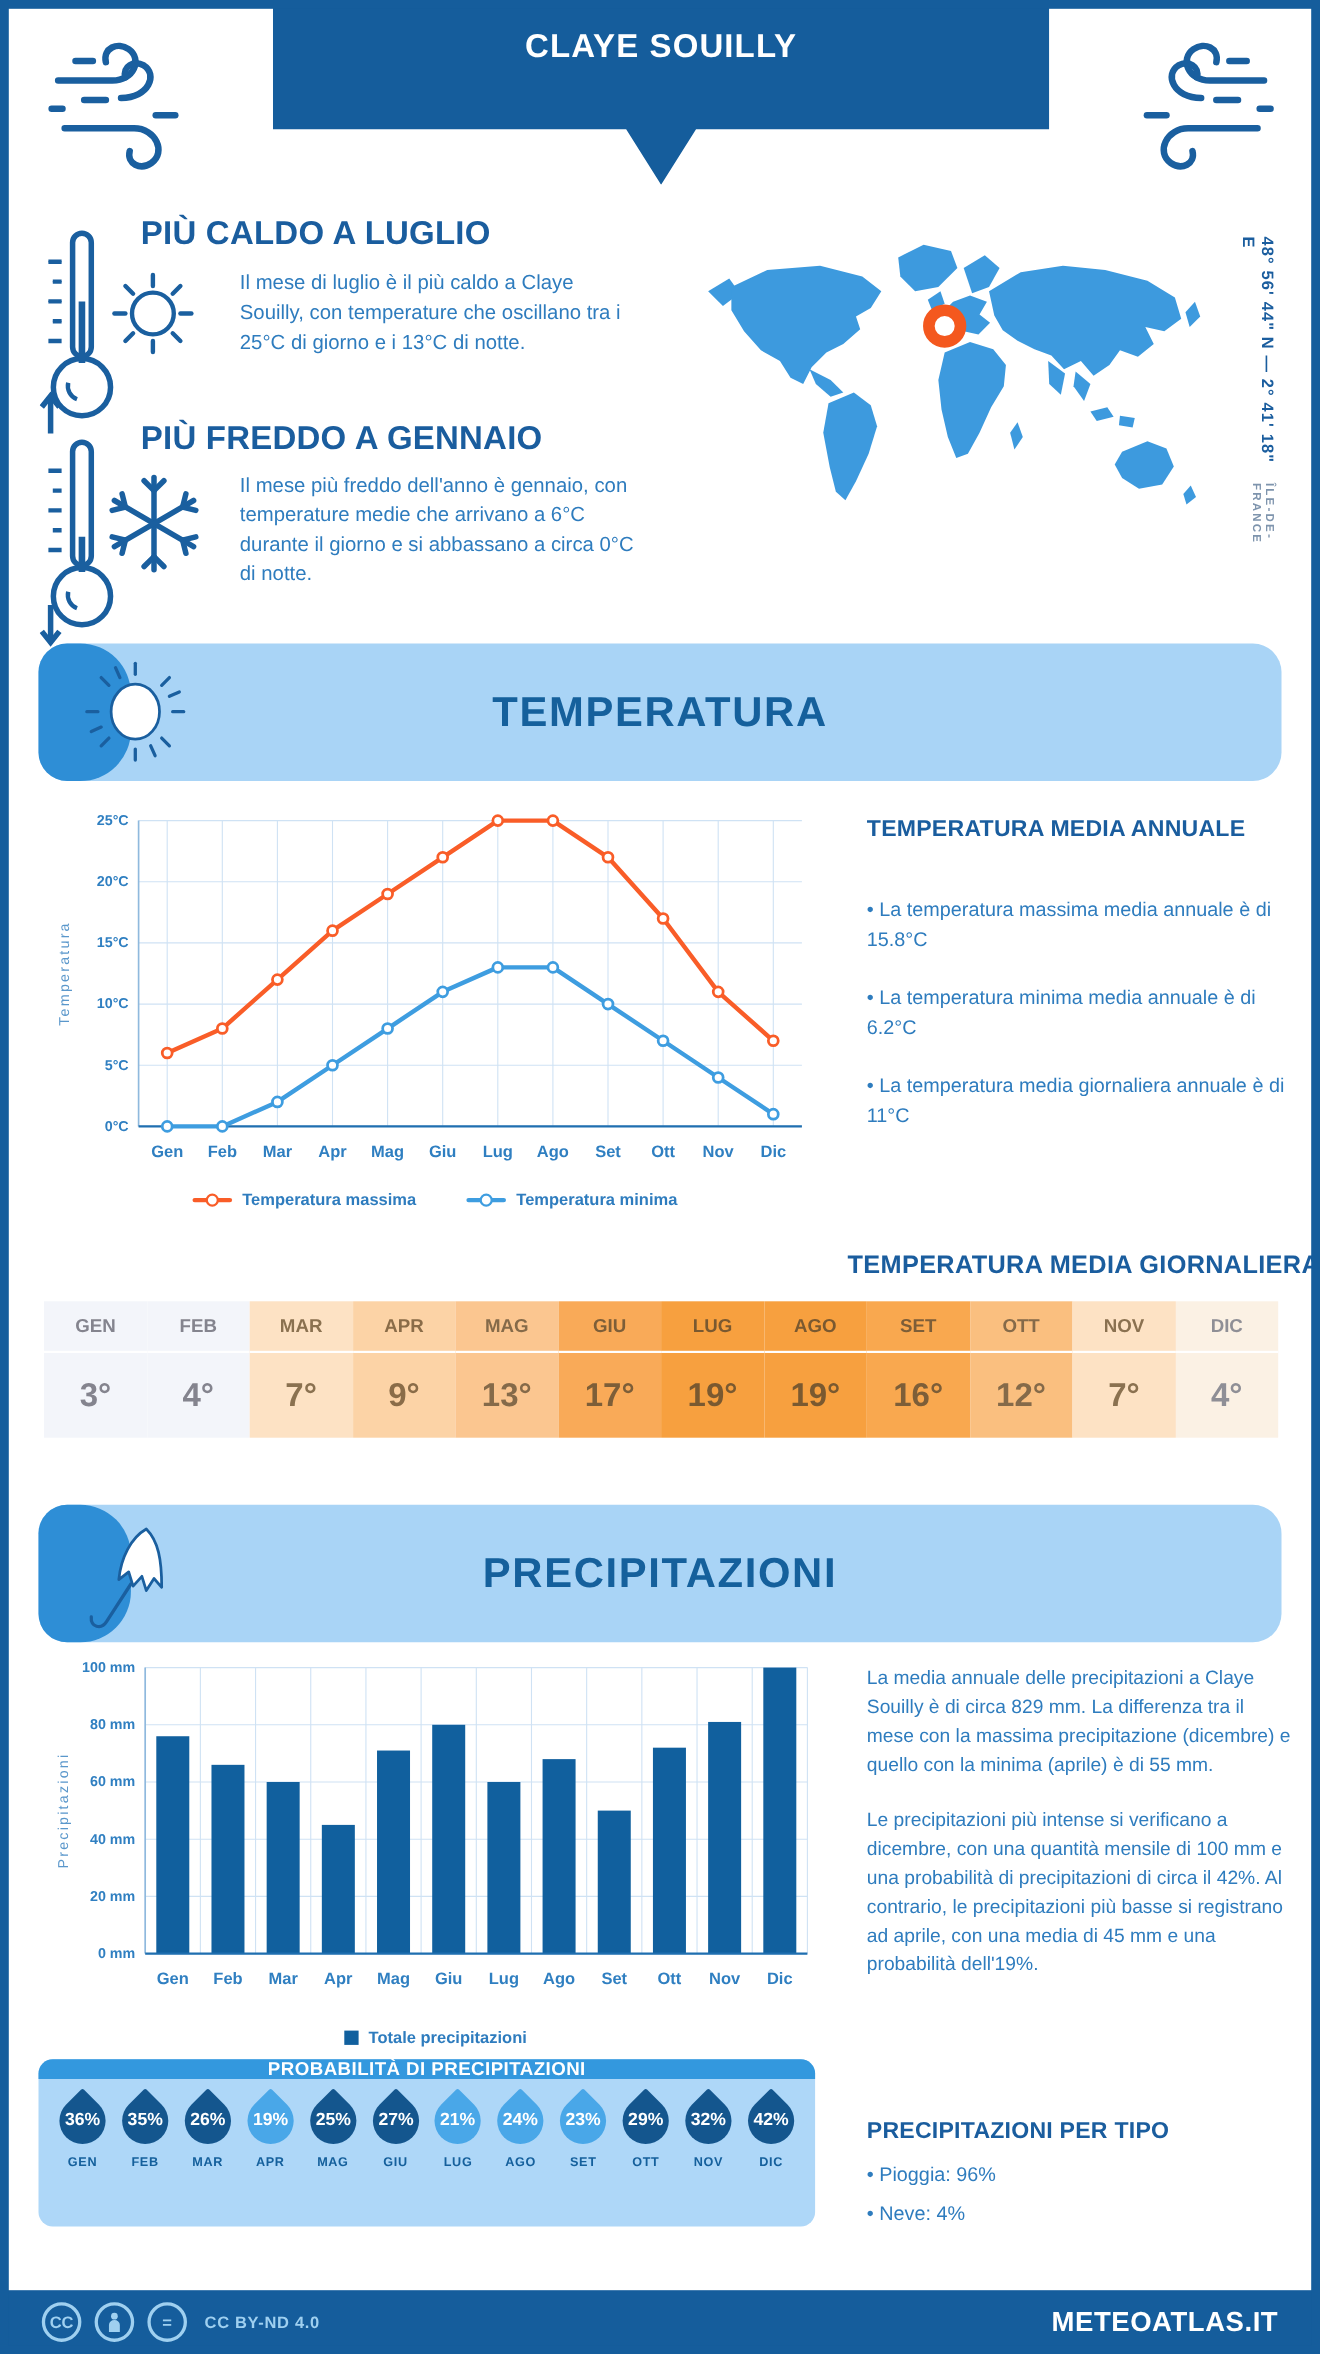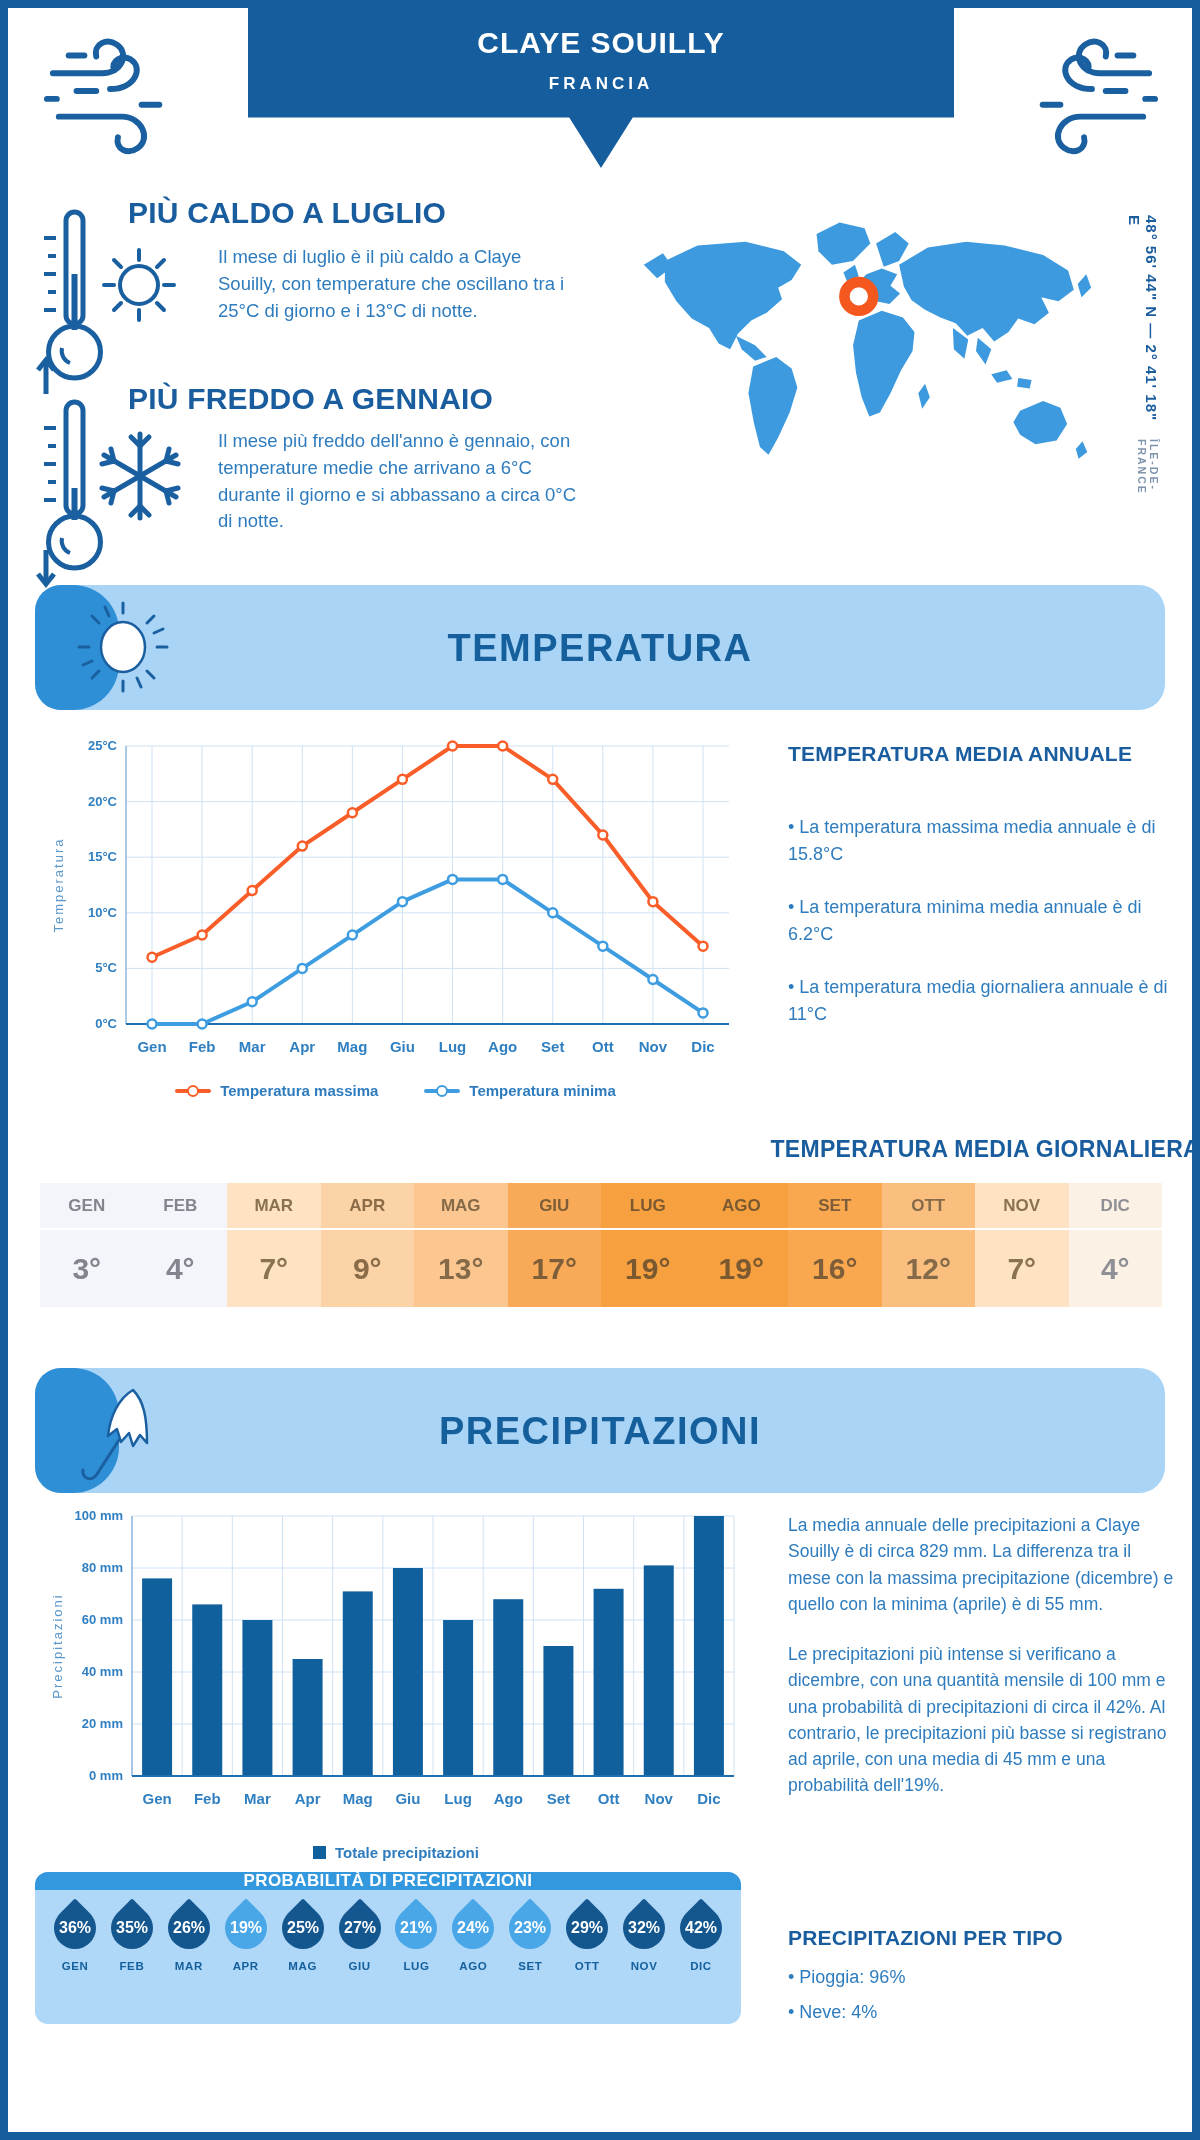--- a/index.html
+++ b/index.html
@@ -97,21 +97,20 @@
     <path d="M72 68 C98 68 106 46 93 38 C84 33 73 39 76 49"></path>
     <path d="M20 96 H84 C104 96 114 118 100 128 C90 135 77 129 80 117"></path>
     <path d="M30 34 H46"></path>
       <path d="M38 70 H58"></path>
       <path d="M8 78 H18"></path>
       <path d="M104 84 H122"></path>
   </svg>
 
   <div class="banner">
     <div class="title">CLAYE SOUILLY</div>
-    <div class="subtitle">FRANCIA</div>
   </div>
 
   <svg class="icon-abs" style="left:36px;top:202px" width="78" height="198" viewBox="0 0 78 198" fill="none" stroke="#1a5f9f">
     <rect x="30" y="10" width="17" height="112" rx="8.5" stroke-width="5"></rect>
     <circle cx="38.5" cy="150" r="26" stroke-width="5"></circle>
     <path d="M38.5 72 V128" stroke-width="6"></path>
     <path d="M26 146 A13 13 0 0 0 34 161" stroke-width="4"></path>
     <path d="M8 36 H20"></path>
       <path d="M12 54 H20"></path>
       <path d="M8 72 H20"></path>
@@ -519,14 +518,26 @@
         </div>
       </div>
   </div>
 
   <div class="icon-abs" style="left:788px;top:1926px;width:380px">
     <div class="col-head">PRECIPITAZIONI PER TIPO</div>
     <div class="col-text bullet" style="margin-top:14px">Pioggia: 96%</div>
     <div class="col-text bullet" style="margin-top:8px">Neve: 4%</div>
   </div>
 
+  <div class="footer">
+    <span class="cc-circle">CC</span>
+    <span class="cc-circle">
+      <svg width="18" height="20" viewBox="0 0 20 22">
+          <circle cx="10" cy="5" r="3.4" fill="#9fd0f0"></circle>
+          <path d="M4.5 21 v-7 a5.5 5 0 0 1 11 0 v7 Z" fill="#9fd0f0"></path>
+        </svg>
+    </span>
+    <span class="cc-circle">=</span>
+    <span class="cc-text">CC BY-ND 4.0</span>
+    <span class="site">METEOATLAS.IT</span>
+  </div>
 
 </div>
 
 </body></html>

